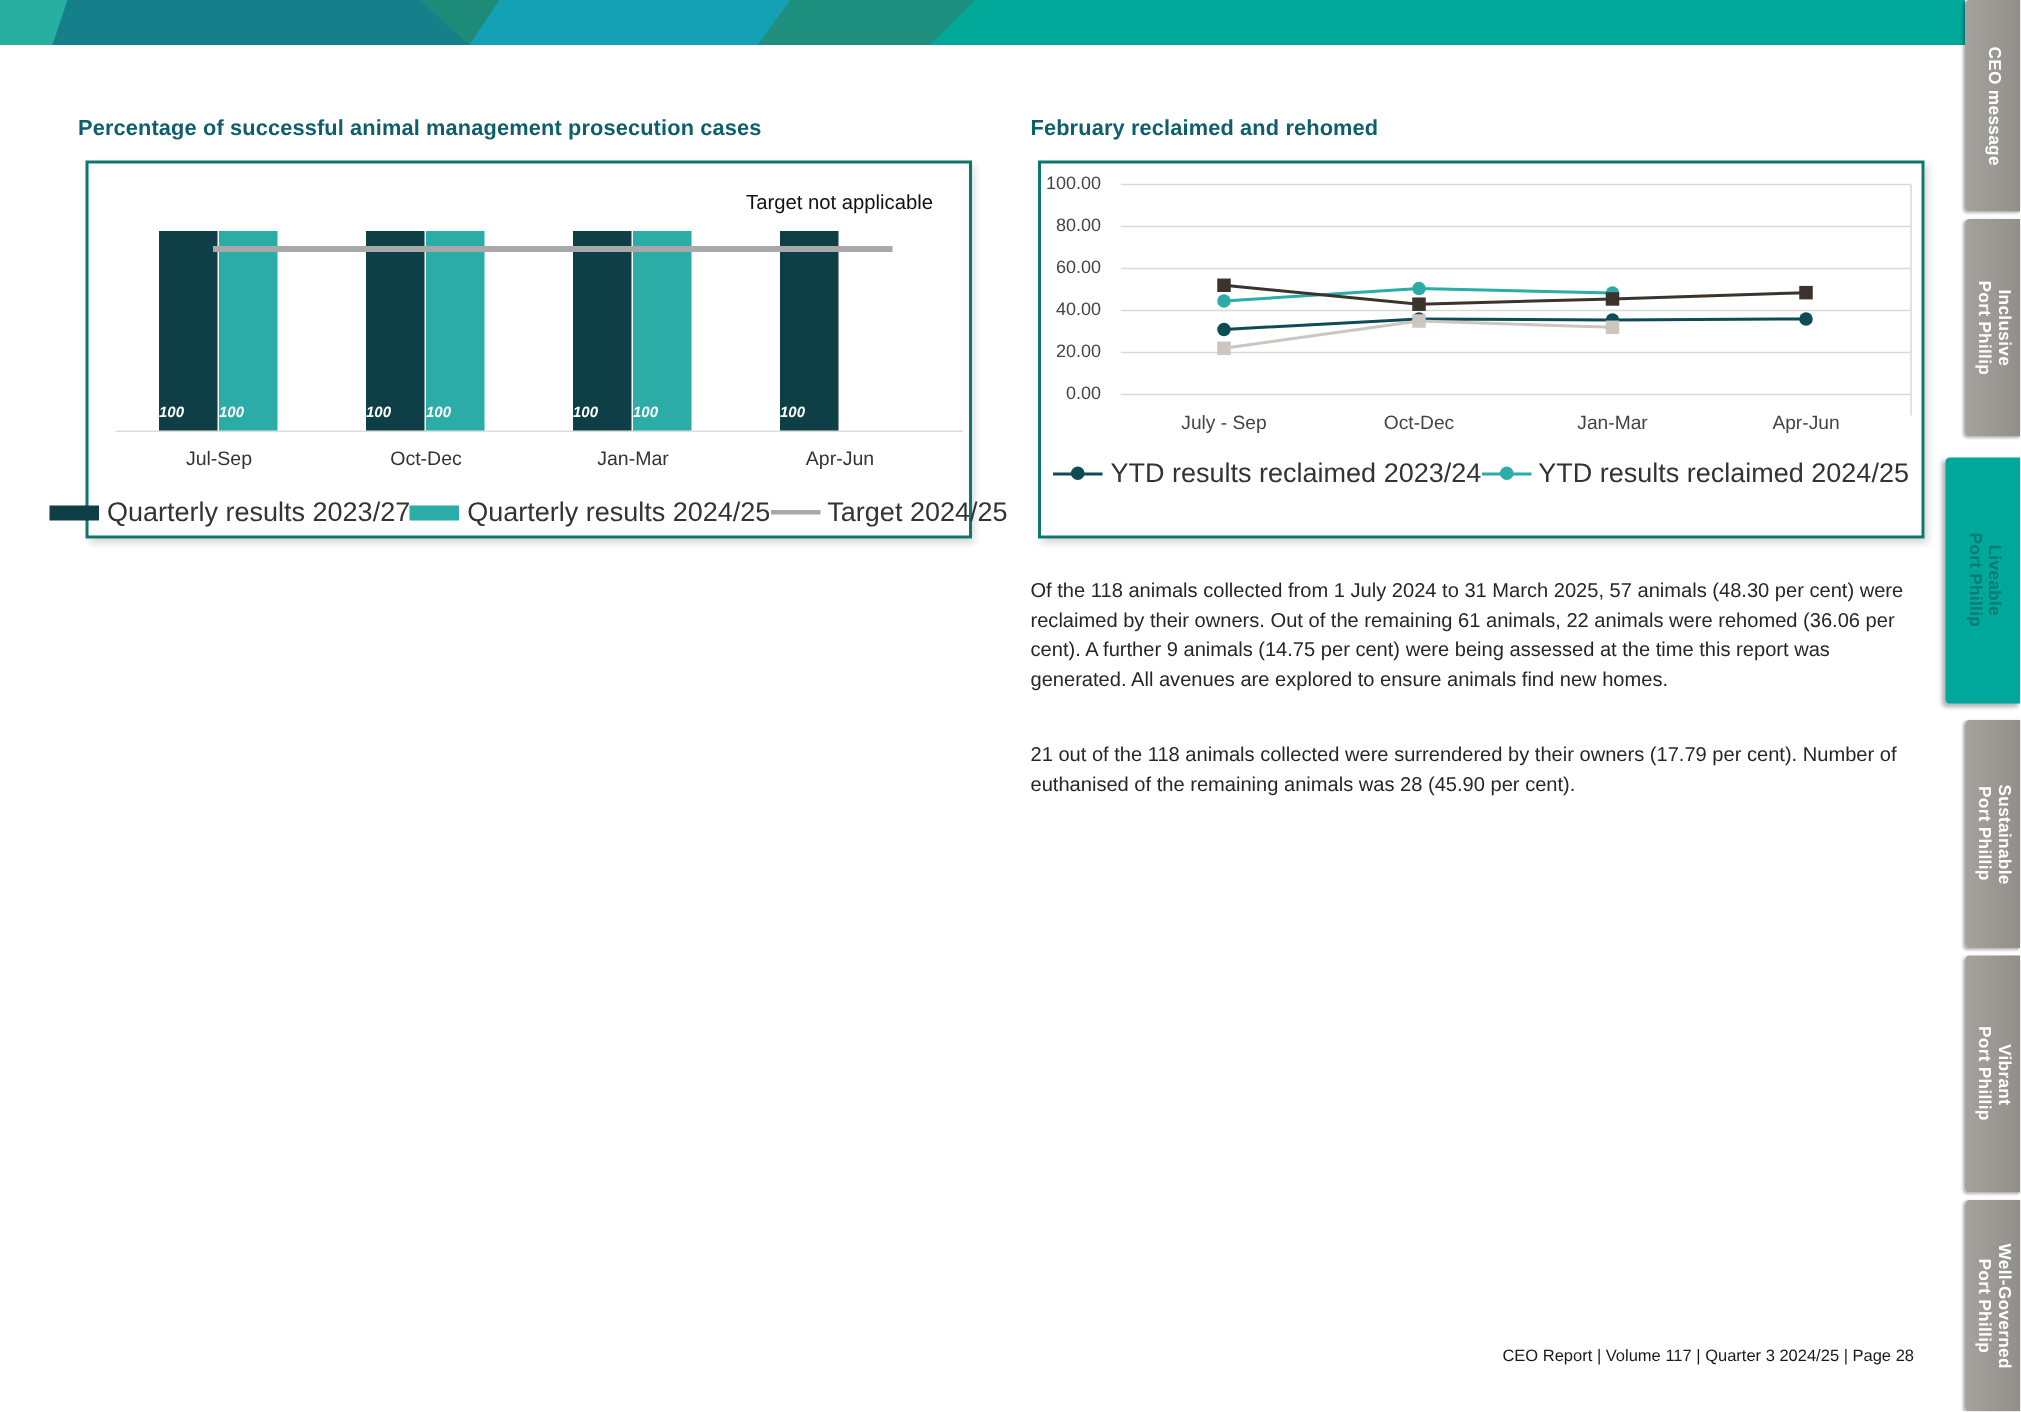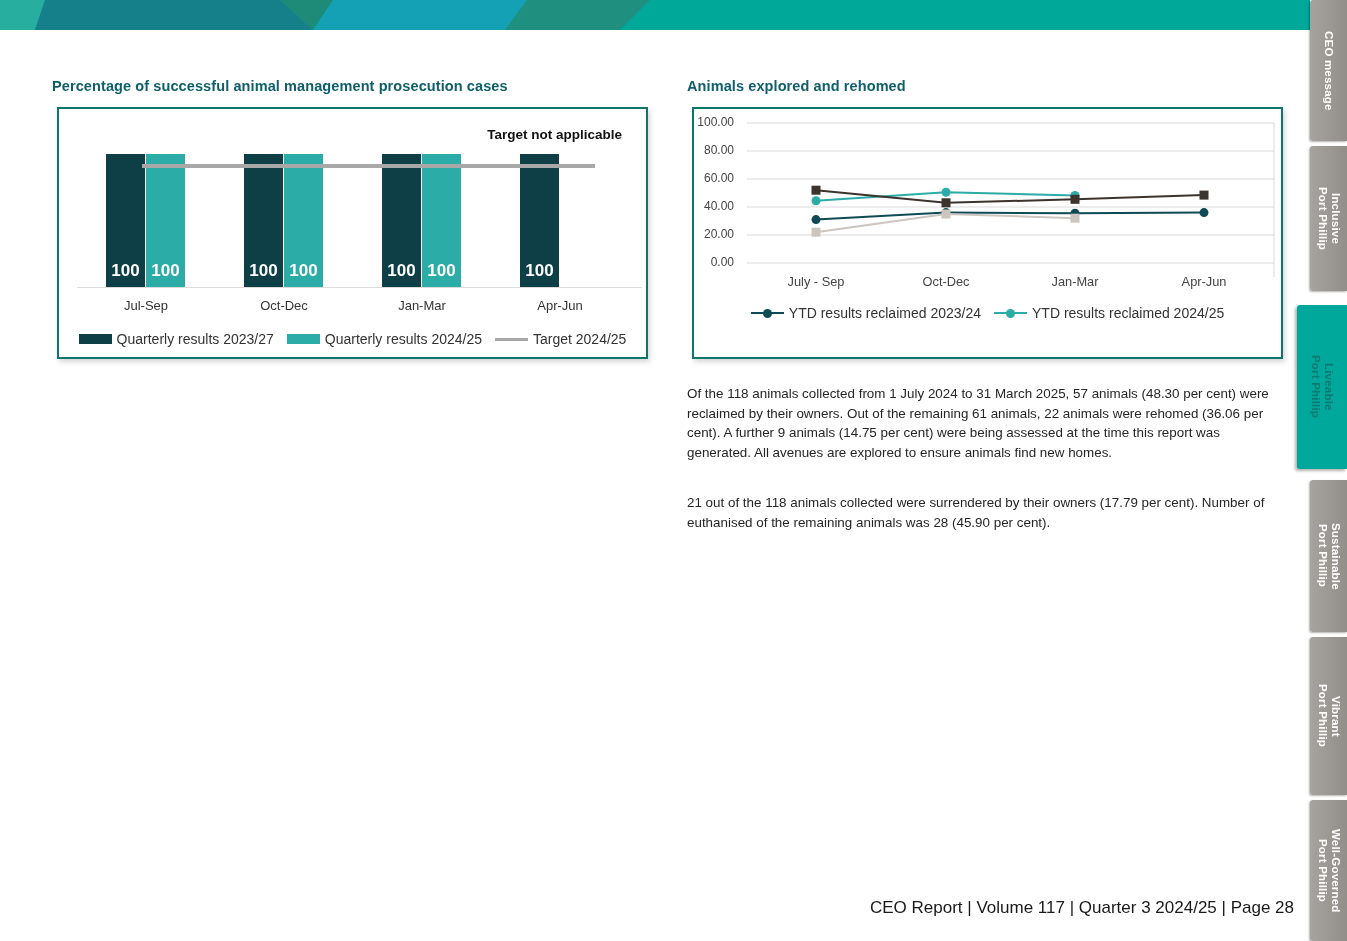--- a/index.html
+++ b/index.html
@@ -14,30 +14,30 @@
   #left-title  { left:52px;  top:78px; width:600px; }
   #right-title { left:687px; top:78px; width:600px; }
 
   
   .card { position:absolute; top:107px; width:591px; height:252px; background:#fff;
           border:2px solid #0f766e; box-shadow:2px 3px 5px rgba(0,0,0,.16); }
   #left-card  { left:57px; }
   #right-card { left:692px; }
 
   
-  #target-note { position:absolute; right:24px; top:18px; font-size:13.5px; font-weight:700; color:#111;margin-left:28px; }
+  #target-note { position:absolute; right:24px; top:18px; font-size:13.5px; font-weight:400; color:#111;margin-left:28px; }
   #bar-chart { position:absolute; inset:0; }
   .bar { position:absolute; top:45px; height:133px; }
-  .bar-label { position:absolute; bottom:6px; left:0; width:100%; text-align:center;
-               color:#fff; font-size:17px; font-weight:700; }
+  .bar-label { position:absolute; bottom:6px; left:0; width:100%; 
+               color:#fff; font-size:10px; font-weight:700;font-style:italic; }
   .cat-label { position:absolute; top:189px; width:120px; text-align:center; font-size:13px; color:#333; }
   #bar-axis { position:absolute; left:18px; top:178px; width:565px; height:1px; background:#DCDCDC; }
   #target-line { position:absolute; left:83px; top:55px; width:453px; height:4px; }
   .legend { position:absolute; left:0; width:100%; display:flex; justify-content:center;
-            gap:13px; font-size:14px; color:#333; }
+            font-size:18px; color:#333; }
   #bar-legend { top:222px; }
   .legend-item { display:flex; align-items:center; gap:5px; white-space:nowrap; }
   .swatch-rect { width:33px; height:10px; display:inline-block; }
   .swatch-line { width:33px; height:3px; display:inline-block; }
   .lswatch { position:relative; width:33px; height:10px; display:inline-block; }
   .lswatch .ln { position:absolute; left:0; top:4px; width:33px; height:2px; }
   .lswatch .mk { position:absolute; left:12px; top:0.5px; width:9px; height:9px; }
   .mk.circle { border-radius:50%; }
 
   
@@ -48,21 +48,21 @@
   #line-legend-r1 { top:196px; }
   #line-legend-r2 { top:224px; }
 
   
   .para { position:absolute; font-size:13.4px; line-height:19.6px; color:#262626; }
   #left-para   { left:52px;  top:384px; width:596px; }
   #right-para1 { left:687px; top:384px; width:600px; }
   #right-para2 { left:687px; top:493px; width:600px; }
 
   
-  #footer { position:absolute; top:898px; right:53px; font-size:17px; color:#1a1a1a; }
+  #footer { position:absolute; top:898px; right:71px; font-size:11px; color:#1a1a1a; }
 
   
   .tab { position:absolute; right:0; width:37px; display:flex; flex-direction:column;
          writing-mode:vertical-rl; align-items:center; justify-content:center;
          background:linear-gradient(90deg,#A6A29D,#928E89); color:#fff;
          font-size:11.5px; font-weight:700; letter-spacing:.2px; line-height:13px;
          border-radius:3px 0 0 3px; box-shadow:-1px 1px 2px rgba(0,0,0,.3); cursor:pointer; }
   .tab.active { width:50px; color:#0A7A72; box-shadow:-2px 2px 3px rgba(0,0,0,.3); }
 </style>
 </head>
@@ -73,21 +73,21 @@
   <svg id="banner" viewBox="0 0 1310 30" preserveAspectRatio="none">
     <polygon points="0,0 1310,0 1310,30 0,30" fill="#00A89A"></polygon>
     <polygon points="0,0 45,0 35,30 0,30" fill="#28AE9E"></polygon>
     <polygon points="45,0 280,0 313,30 35,30" fill="#16808A"></polygon>
     <polygon points="280,0 333,0 313,30" fill="#1E8A78"></polygon>
     <polygon points="333,0 527,0 505,30 313,30" fill="#14A0B5"></polygon>
     <polygon points="527,0 650,0 620,30 505,30" fill="#1F9080"></polygon>
   </svg>
 
   <h2 class="section-title" id="left-title">Percentage of successful animal management prosecution cases</h2>
-  <h2 class="section-title" id="right-title">Animals explored and rehomed</h2>
+  <h2 class="section-title" id="right-title">February reclaimed and rehomed</h2>
 
   <div class="card" id="left-card">
     <div id="target-note">Target not applicable</div>
     <div id="bar-chart">
       <div id="bar-axis"></div>
     <div class="bar" style="left: 47px; width: 39px; background: rgb(14, 63, 71);">
           <div class="bar-label">100</div>
         </div>
         <div class="bar" style="left: 87px; width: 39px; background: rgb(43, 172, 167);">
           <div class="bar-label">100</div>

